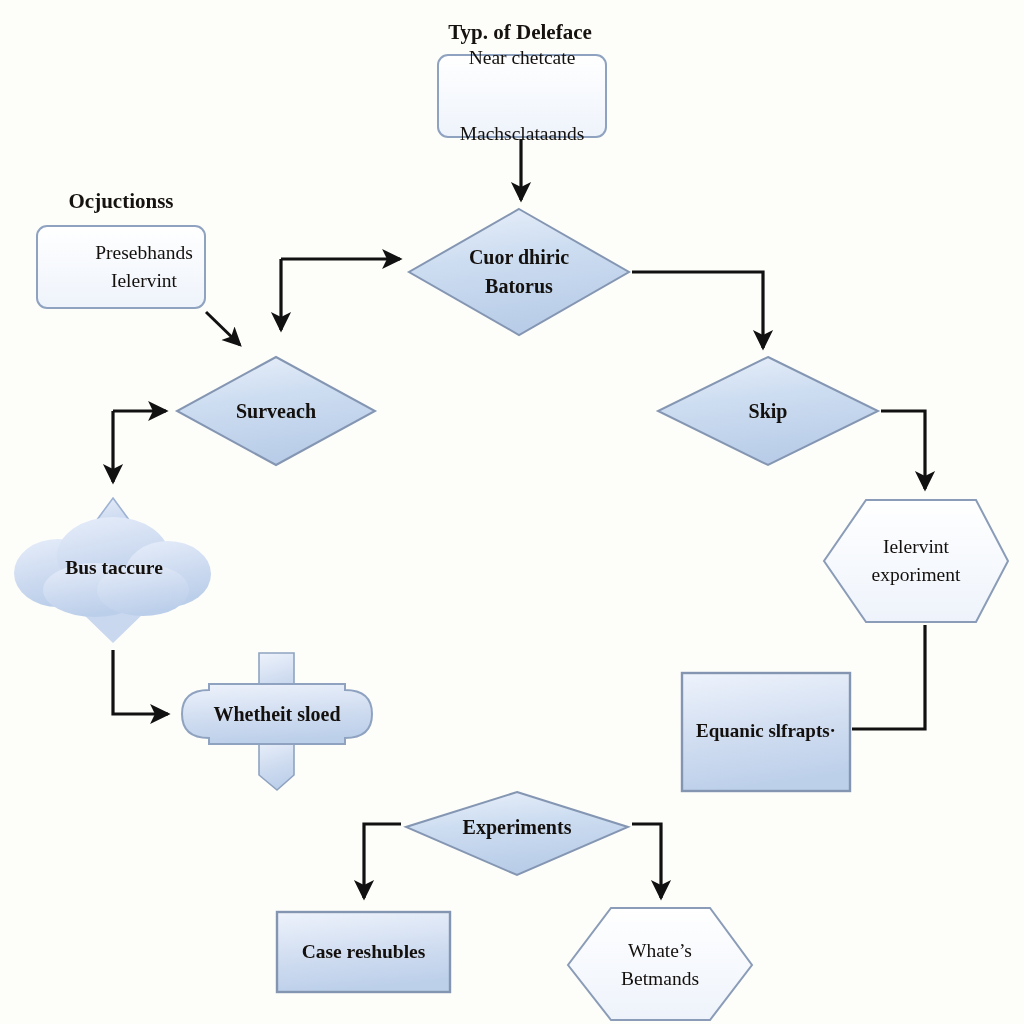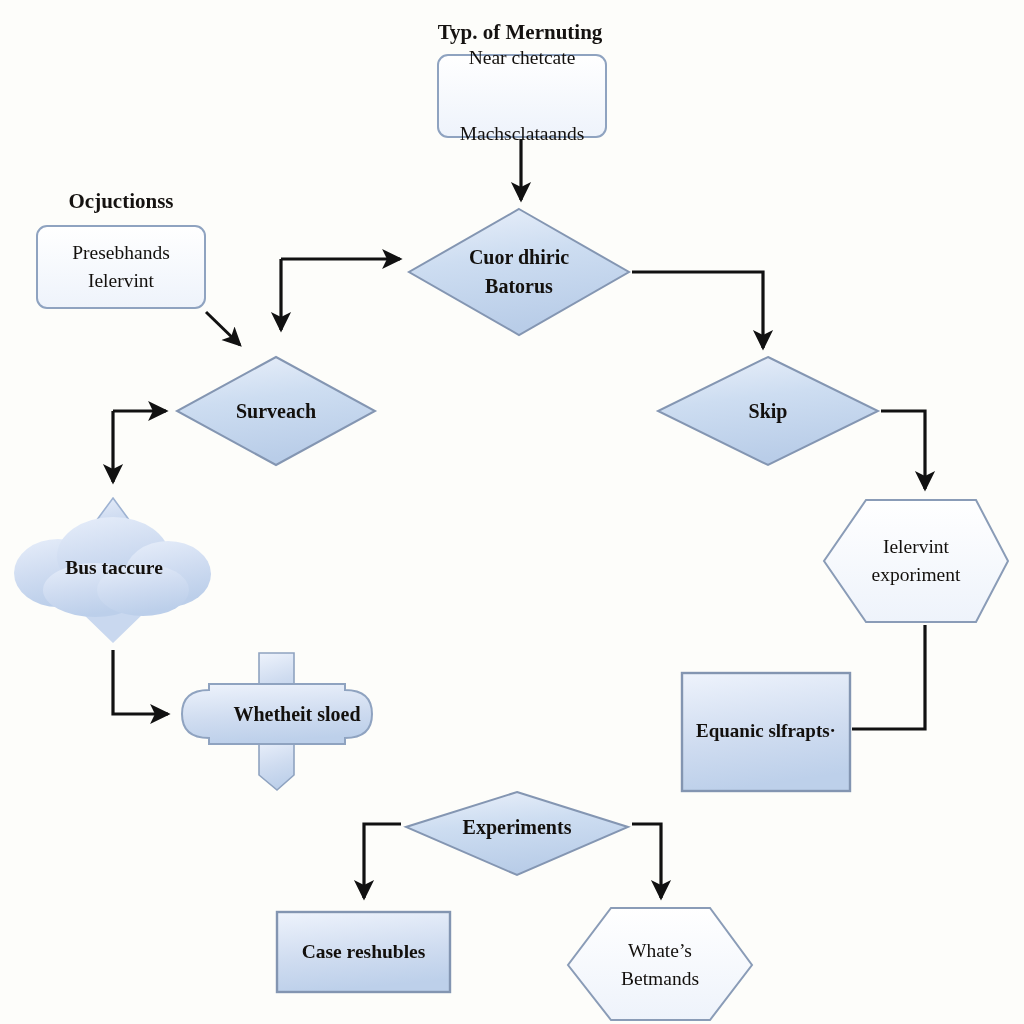--- a/index.html
+++ b/index.html
@@ -149,30 +149,30 @@
       <path d="M 925 625 L 925 729 L 852 729"></path>
 
       <path d="M 401 824 L 364 824 L 364 898" marker-end="url(#arrow)"></path>
 
       <path d="M 632 824 L 661 824 L 661 898" marker-end="url(#arrow)"></path>
     </g>
   </svg>
 
   <div class="layer">
 
-    <div class="caption" style="left:403px;top:20px;width:234px;font-size:21px;">Typ. of Mernuting</div>
+    <div class="caption" style="left:403px;top:20px;width:234px;font-size:21px;">Typ. of Deleface</div>
 
     <div class="caption" style="left:4px;top:189px;width:234px;font-size:21px;">Ocjuctionss</div>
 
     <div class="node-label" style="left:438px;top:55px;width:168px;height:82px;font-size:19.5px;gap:48px;">
       <span class="ln reg">Near chetcate</span>
       <span class="ln reg">Machsclataands</span>
     </div>
 
-    <div class="node-label" style="left:37px;top:226px;width:168px;height:82px;font-size:19.5px;">
+    <div class="node-label" style="left:37px;top:226px;width:168px;height:82px;font-size:19.5px;padding-left:23px;">
       <span class="ln reg">Presebhands</span>
       <span class="ln reg">Ielervint</span>
     </div>
 
     <div class="node-label" style="left:409px;top:230px;width:220px;height:84px;font-size:20px;text-align:center;">
       <span class="ln bold">Cuor dhiric</span>
       <span class="ln bold">Batorus</span>
     </div>
 
     <div class="node-label" style="left:177px;top:390px;width:198px;height:42px;font-size:20px;">
@@ -185,21 +185,21 @@
 
     <div class="node-label" style="left:0px;top:533px;width:228px;height:70px;font-size:19.5px;">
       <span class="ln bold">Bus taccure</span>
     </div>
 
     <div class="node-label" style="left:824px;top:520px;width:184px;height:82px;font-size:19.5px;">
       <span class="ln reg">Ielervint</span>
       <span class="ln reg">exporiment</span>
     </div>
 
-    <div class="node-label" style="left:182px;top:693px;width:190px;height:42px;font-size:20px;margin-left:20px;">
+    <div class="node-label" style="left:182px;top:693px;width:190px;height:42px;font-size:20px;">
       <span class="ln bold">Whetheit sloed</span>
     </div>
 
     <div class="node-label" style="left:682px;top:710px;width:168px;height:42px;font-size:19px;">
       <span class="ln bold">Equanic slfrapts·</span>
     </div>
 
     <div class="node-label" style="left:406px;top:806px;width:222px;height:42px;font-size:20px;">
       <span class="ln bold">Experiments</span>
     </div>

